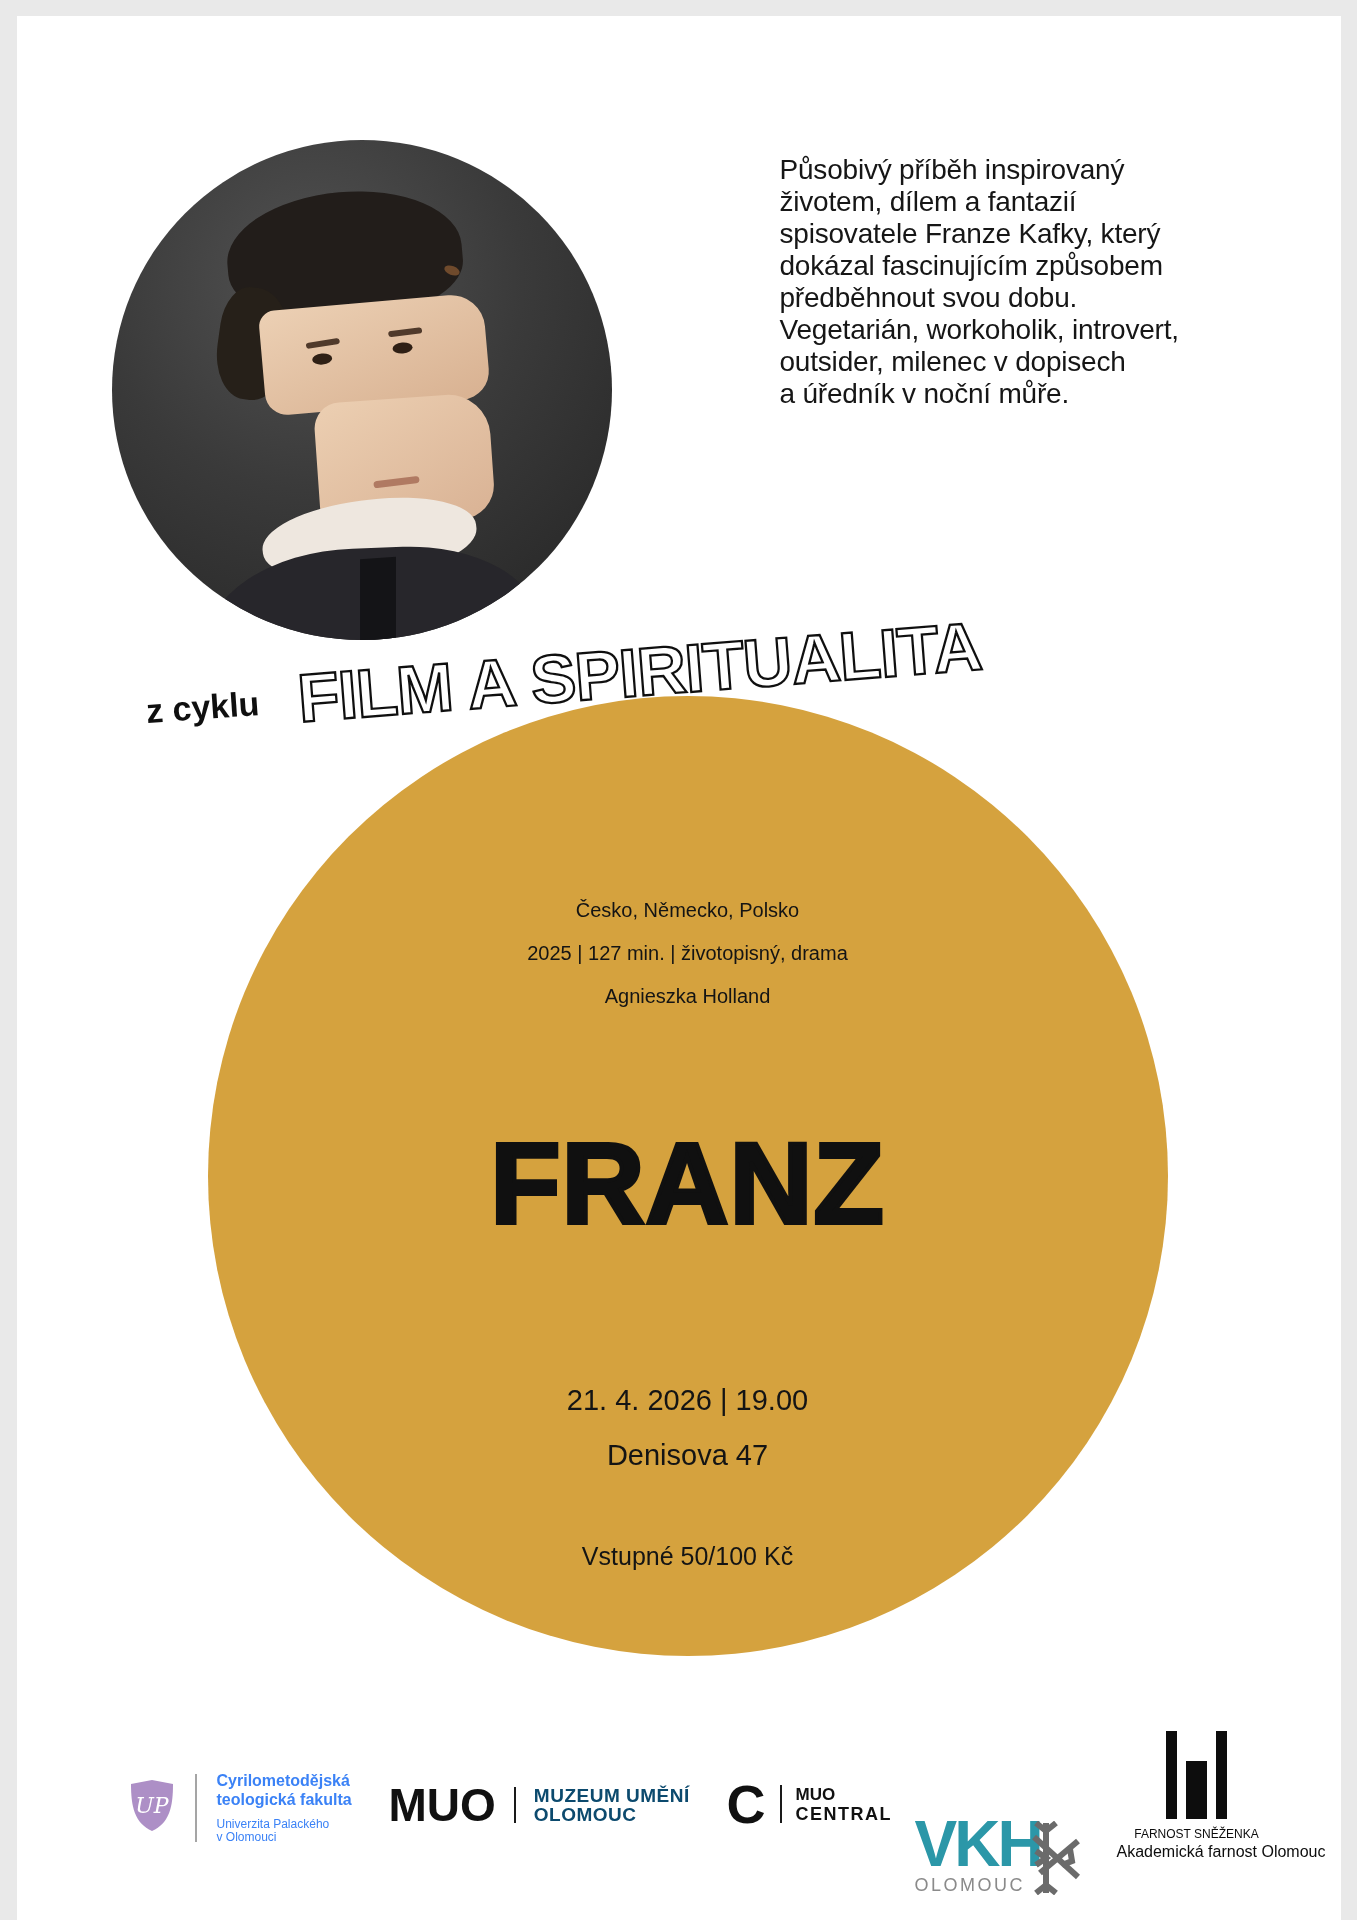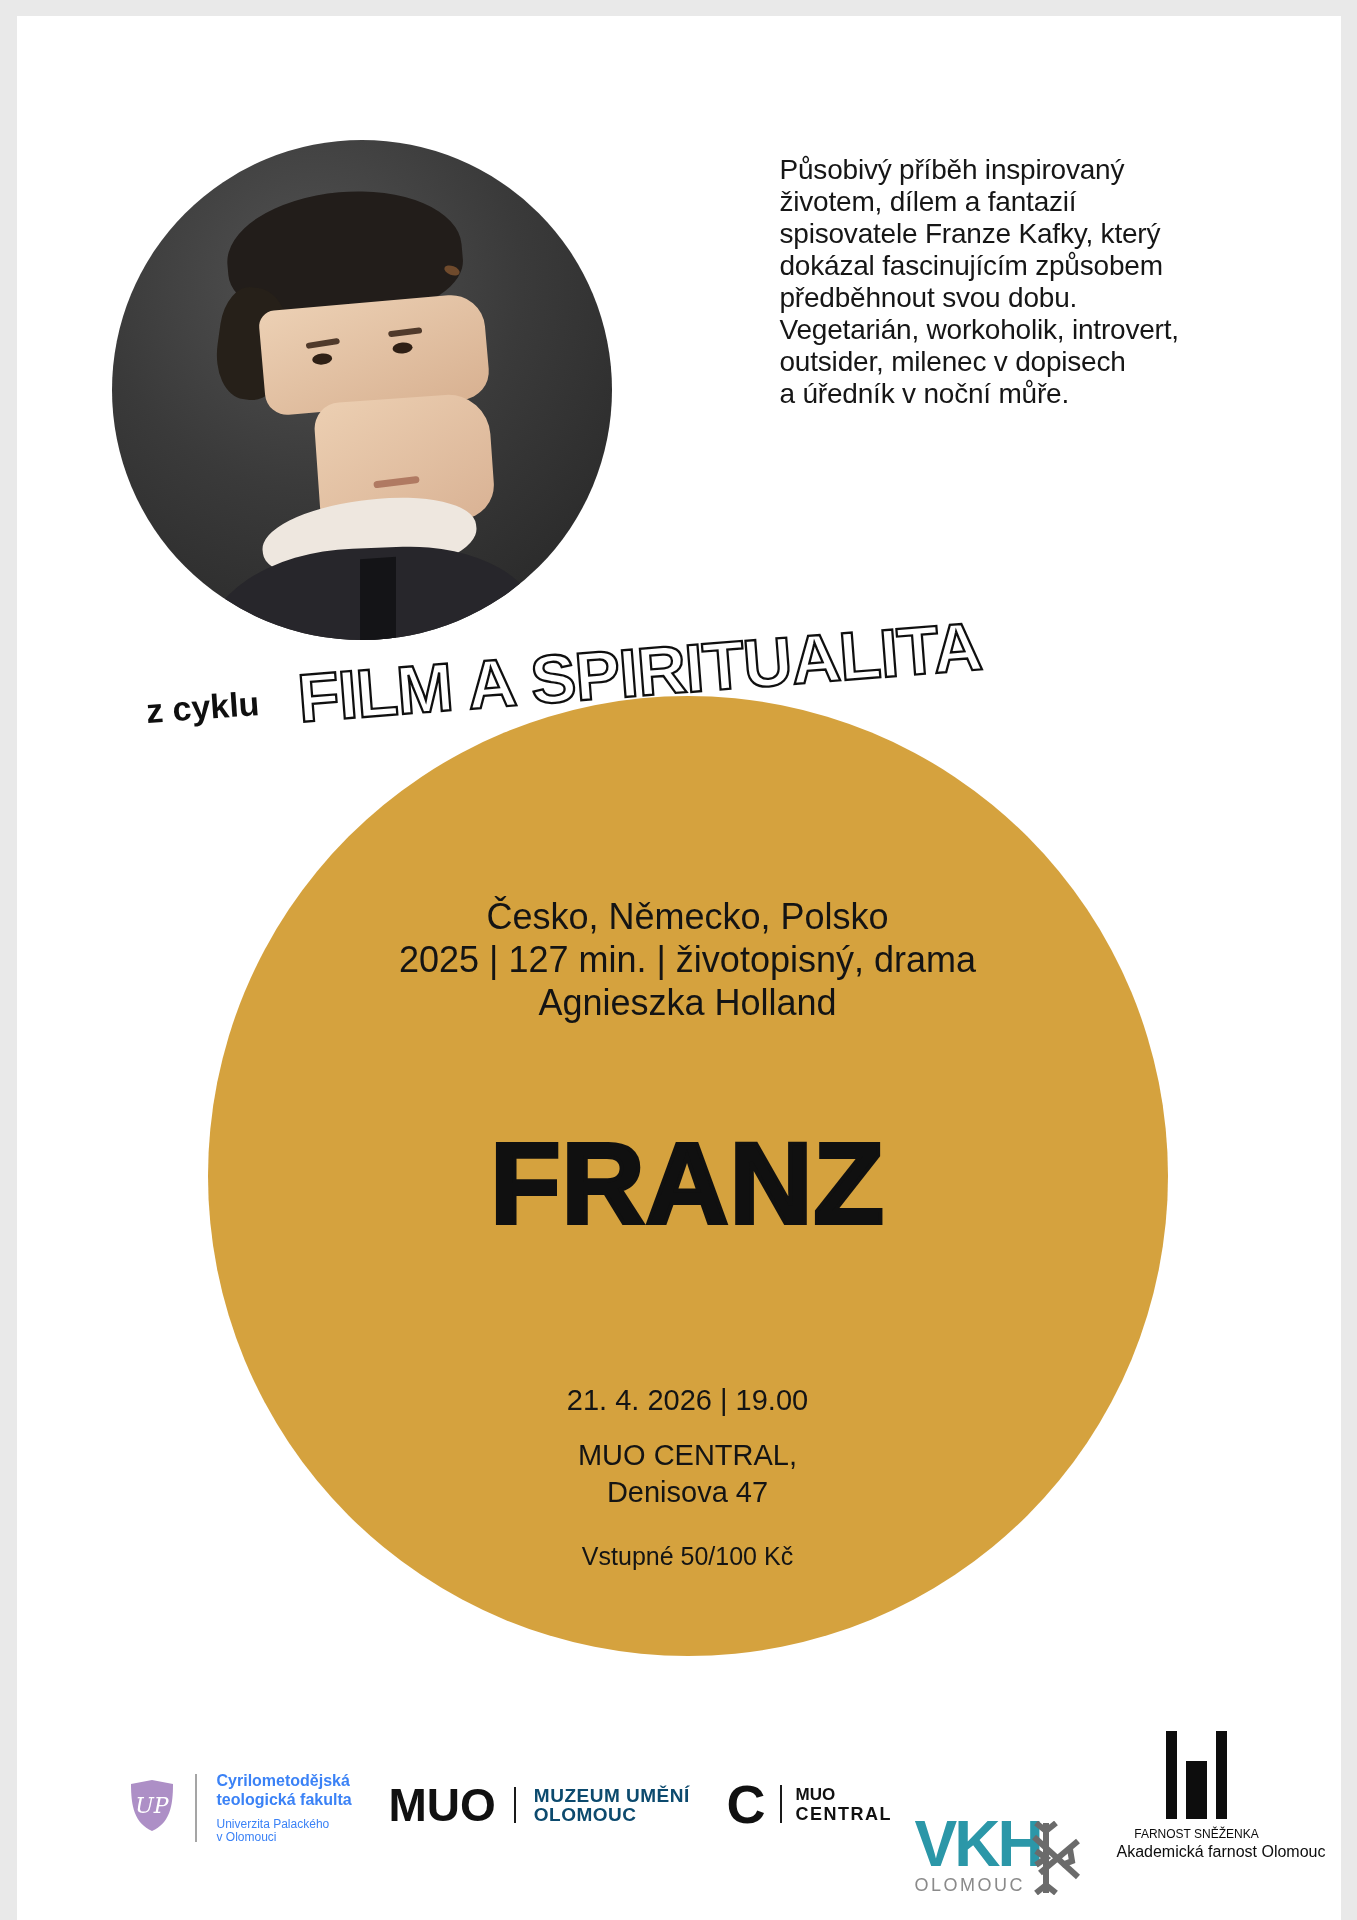--- a/index.html
+++ b/index.html
@@ -66,21 +66,21 @@
     -webkit-text-stroke:2.3px #0f0f0f;
     transform:rotate(-4.4deg); transform-origin:left center;
   }
 
   
   .gold-circle {
     position:absolute; left:191px; top:680px; width:960px; height:960px;
     border-radius:50%; background:var(--gold,#D5A23E); color:#141414;
   }
   .gold-circle .centered { position:absolute; left:0; right:0; text-align:center; }
-  .film-info { top:199px; font-size:36px; line-height:43px; }
+  .film-info { top:193px; font-size:20px; line-height:43px; }
   .film-info div { white-space:nowrap; }
   .film-title {
     top:424px; font-size:115px; line-height:126px; font-weight:700;
     letter-spacing:1px; -webkit-text-stroke:4px #101010; color:#101010;
   }
   .film-datetime { top:688px; font-size:29px; }
   .film-venue { top:741px; font-size:29px; line-height:37px; }
   .film-venue div { white-space:nowrap; }
   .film-price { top:846px; font-size:25px; }
 
@@ -157,21 +157,20 @@
 
   <div class="gold-circle">
     <div class="centered film-info">
       <div>Česko, Německo, Polsko</div>
       <div>2025 | 127 min. | životopisný, drama</div>
       <div>Agnieszka Holland</div>
     </div>
     <div class="centered film-title">FRANZ</div>
     <div class="centered film-datetime">21. 4. 2026 | 19.00</div>
     <div class="centered film-venue">
-      <div>MUO CENTRAL,</div>
       <div>Denisova 47</div>
     </div>
     <div class="centered film-price">Vstupné 50/100 Kč</div>
   </div>
 
   <div class="up-logo">
     <span>
       <svg width="46" height="56" viewBox="0 0 46 56">
         <path d="M23 2 L44 6 C44 30 40 45 23 53 C6 45 2 30 2 6 Z" fill="#AD8FC6"></path>
         <text x="23" y="35" text-anchor="middle" font-size="22" font-style="italic" font-family="DejaVu Serif, serif" fill="#ffffff">UP</text>

